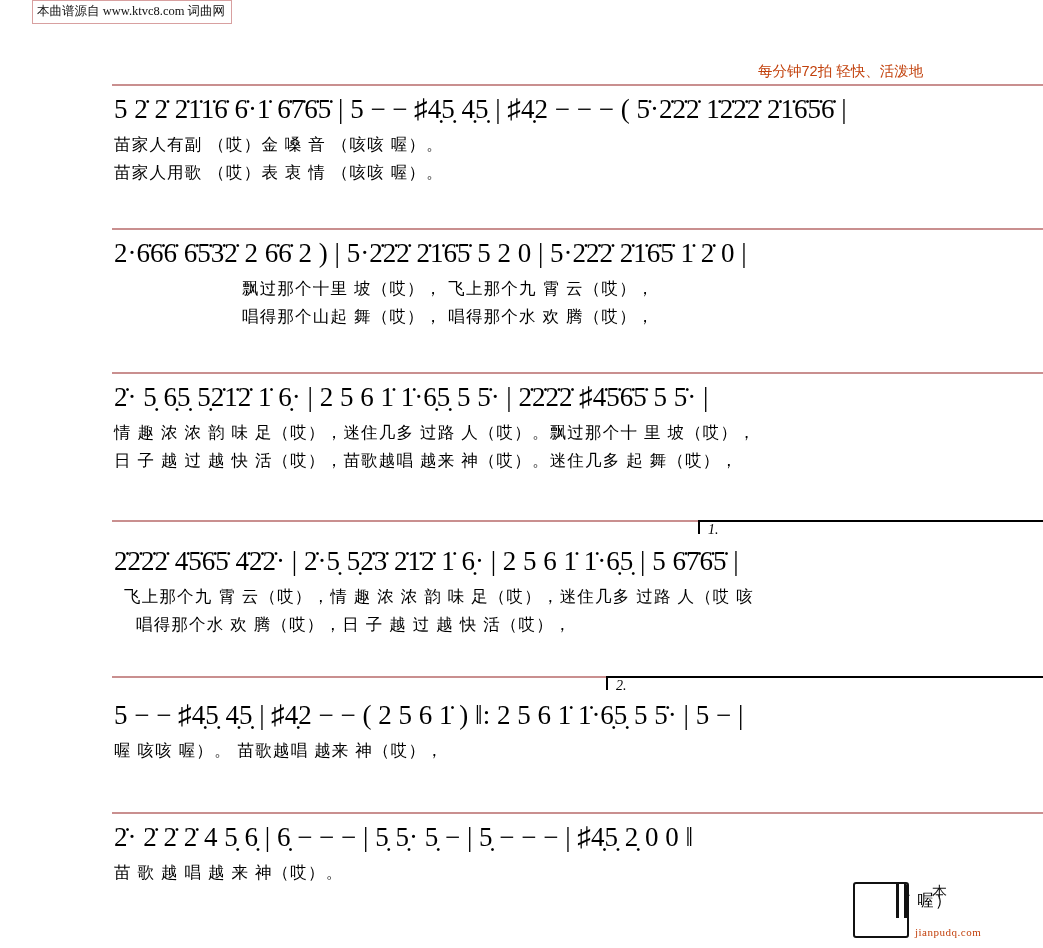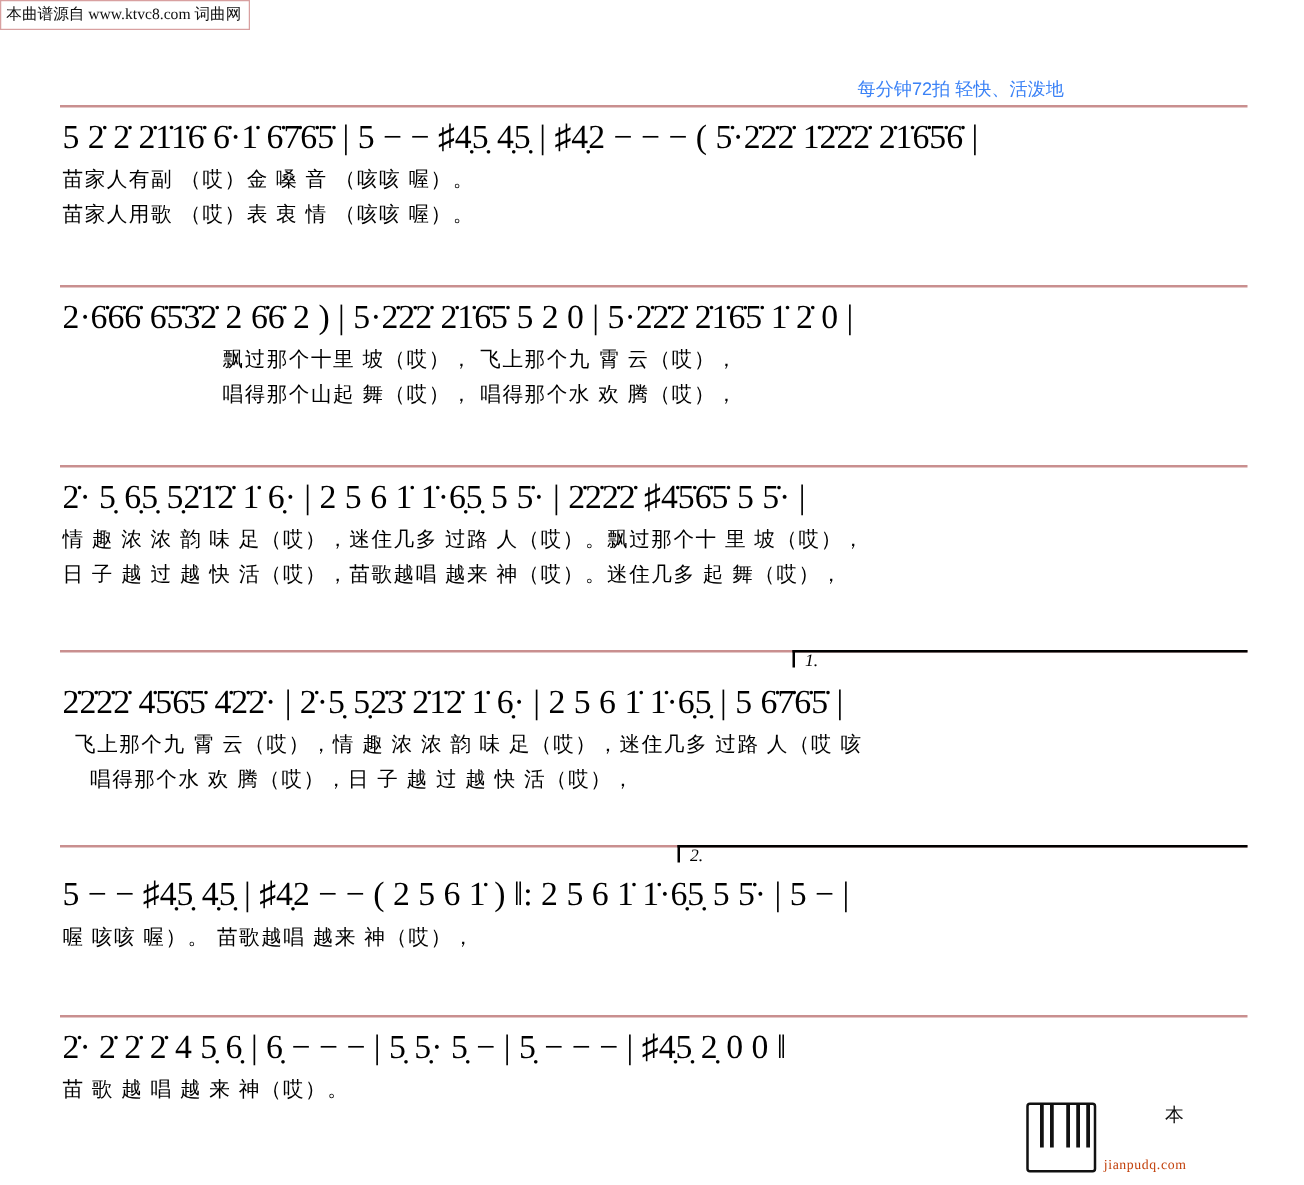--- a/index.html
+++ b/index.html
@@ -1,15 +1,15 @@
 <!DOCTYPE html>
 <html><head>
 <meta charset="utf-8">
 <style>
-  * { box-sizing: border-box; }
+  * { box-sizing: border-box; margin-left: 32px; }
   html, body { margin:0; padding:0; }
   body {
     width:1043px; height:948px;
     background:#ffffff;
     font-family:"Liberation Serif", serif;
     position:relative;
     overflow:hidden;
   }
 
   
@@ -20,23 +20,23 @@
     padding:2px 6px 3px 4px;
     font-size:12.5px;
     color:#111;
     letter-spacing:0px;
     white-space:nowrap;
   }
 
   
   .tempo{
     position:absolute;
-    left:686px; top:62px;
+    left:726px; top:62px;
     font-size:14.5px;
-    color:#3b82f6;
+    color:#c2410c;
     white-space:nowrap;
     font-family:"Liberation Sans", sans-serif;
   }
 
   
   .system{
     position:absolute;
     left:48px;
     width:950px;
   }

